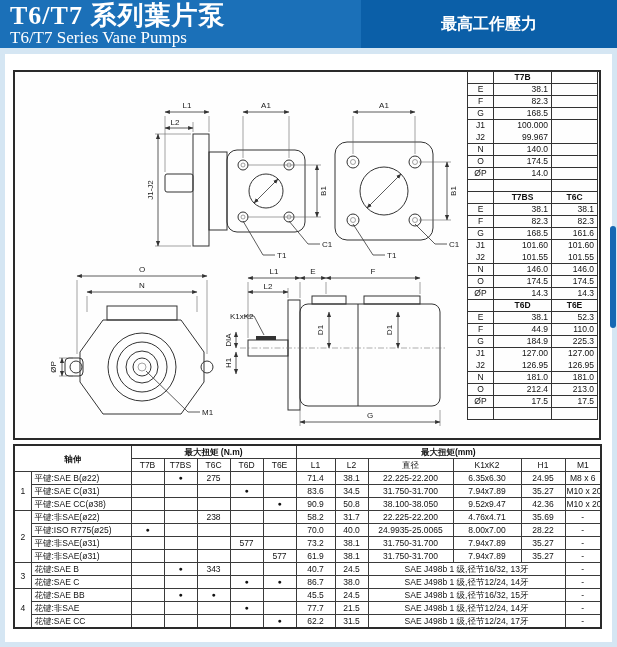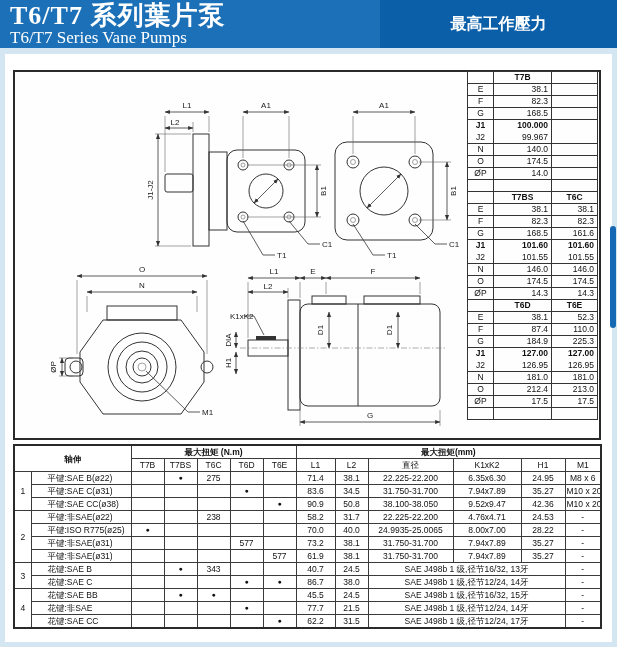--- a/index.html
+++ b/index.html
@@ -18,21 +18,21 @@
   }
   .hdr-titles { position:absolute; left:10px; top:2px; }
   .hdr-title {
     font-family:"Liberation Serif", serif; font-weight:bold;
     font-size:26px; line-height:28px; margin:0; letter-spacing:1px;
   }
   .hdr-sub {
     font-family:"Liberation Serif", serif; font-size:17px; line-height:13px; margin-top:1px;
   }
   .pressure {
-    position:absolute; right:0; top:0; width:237px; height:48px;
+    position:absolute; right:0; top:0; width:256px; height:48px;
     background:#0b5fa8; display:flex; align-items:center; justify-content:center; gap:8px;
   }
   .pressure .plabel { font-weight:bold; font-size:16px; }
   .pressure .pvalue { font-family:"Liberation Serif", serif; font-size:19px; }
 
   
   .frame { position:absolute; left:0; top:48px; width:617px; height:599px; background:#d5e6f3; }
   .content { position:absolute; left:5px; top:6px; width:607px; height:588px; background:#fff; }
 
   
@@ -46,37 +46,37 @@
   .dim-wrap { position:absolute; right:1px; top:-1px; width:131px; }
   table.dim { width:130px; border-collapse:collapse; font-size:8.5px; table-layout:fixed; }
   table.dim td {
     border:1px solid #333; height:12px; line-height:11px; padding:0 3px;
     color:#111; overflow:hidden; white-space:nowrap;
   }
   table.dim td.k { text-align:center; width:26px; }
   table.dim td.v { text-align:right; width:58px; }
   table.dim td.v2 { text-align:right; width:46px; }
   table.dim td.hd { text-align:center; font-weight:bold; }
-  table.dim tr.nb td { border-bottom:none;font-weight:bold; }
+  table.dim tr.nb td { border-bottom:none; }
   table.dim tr.nt td { border-top:none; }
   table.dim tr.sp td { border-left:1px solid #333; border-right:1px solid #333; }
 
   
   .spec-wrap { position:absolute; left:8px; top:390px; width:524px; }
   table.spec {
     width:587px; border-collapse:collapse; table-layout:fixed;
     font-size:8.5px; color:#111; border:2px solid #2a2a2a;
   }
   table.spec th, table.spec td {
     border:1px solid #3a3a3a; height:13px; line-height:12px;
     padding:0 1px; text-align:center; overflow:hidden; white-space:nowrap;
   }
   table.spec th { font-weight:bold; }
   table.spec th.sub { font-weight:normal; }
-  table.spec td.lbl { text-align:left; padding-left:16px; }
+  table.spec td.lbl { text-align:left; padding-left:3px; }
   table.spec td.dot { font-size:7px; }
 
   
   .scroll-thumb {
     position:absolute; right:1px; top:226px; width:6px; height:102px;
     background:#1568b3; border-radius:3px;
   }
 
   
   .ln { stroke:#333; stroke-width:1; fill:none; }
@@ -352,21 +352,21 @@
                   <td class="v hd">T6D</td>
                   <td class="v2 hd">T6E</td>
                 </tr>
                 <tr>
                   <td class="k">E</td>
                   <td class="v">38.1</td>
                   <td class="v2">52.3</td>
                 </tr>
                 <tr>
                   <td class="k">F</td>
-                  <td class="v">87.4</td>
+                  <td class="v">44.9</td>
                   <td class="v2">110.0</td>
                 </tr>
                 <tr>
                   <td class="k">G</td>
                   <td class="v">184.9</td>
                   <td class="v2">225.3</td>
                 </tr>
                 <tr class="nb">
                   <td class="k">J1</td>
                   <td class="v">127.00</td>
@@ -488,21 +488,21 @@
                 <td class="lbl">平键:非SAE(ø22)</td>
                 <td></td>
                 <td></td>
                 <td>238</td>
                 <td></td>
                 <td></td>
                 <td>58.2</td>
                 <td>31.7</td>
                 <td>22.225-22.200</td>
                 <td>4.76x4.71</td>
-                <td>24.53</td>
+                <td>35.69</td>
                 <td>-</td>
               </tr>
               <tr>
                 <td class="lbl">平键:ISO R775(ø25)</td>
                 <td class="dot">●</td>
                 <td></td>
                 <td></td>
                 <td></td>
                 <td></td>
                 <td>70.0</td>

